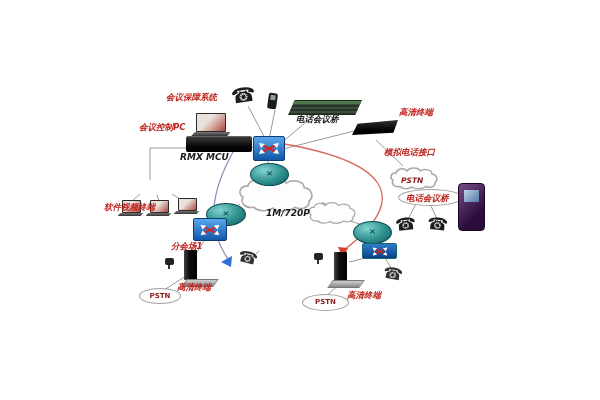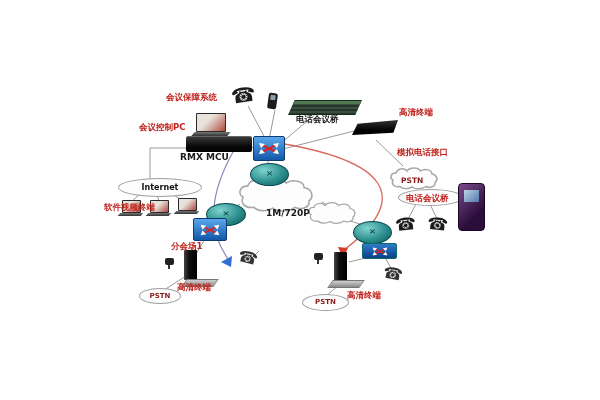--- a/index.html
+++ b/index.html
@@ -1,20 +1,20 @@
 <!DOCTYPE html>
 <html><head>
 <meta charset="utf-8">
 <style>
   html,body{margin:0;padding:0;background:#fff;}
   .stage{position:relative;width:600px;height:400px;background:#ffffff;overflow:hidden;
          font-family:"DejaVu Sans",sans-serif;}
   .wires{position:absolute;left:0;top:0;z-index:1;}
   .node{position:absolute;z-index:3;}
-  .lbl{position:absolute;z-index:5;font-weight:bold;font-size:8.5px;color:#c0231d;white-space:nowrap;line-height:1;}
+  .lbl{position:absolute;z-index:5;font-weight:bold;font-size:8.5px;color:#c0231d;white-space:nowrap;line-height:1;font-style:italic;}
   .lbl.dark{color:#1a1a1a;}
   .lbl.tiny{font-size:7.5px;}
   
   .disc{position:absolute;z-index:2;background:#fdfdfd;border:1px solid #9f9f9f;border-radius:50%;
         display:flex;align-items:center;justify-content:center;}
   .disc span{font-weight:bold;line-height:1;}
   
   .mcu-box{width:66px;height:15px;background:linear-gradient(180deg,#3a3a3a,#0a0a0a 60%,#000);
            border-radius:2px;border-top:1px solid #666;}
   .rec-server{width:72px;height:13px;border:1px solid #15301a;
@@ -102,23 +102,20 @@
     <path d="M22,40 C10,42 4,34 8,27 C1,24 3,12 14,13 C16,4 30,2 36,9 C42,1 58,1 63,9 C72,3 86,7 86,15 C96,16 99,27 92,32 C94,40 82,44 74,40 C66,46 52,46 46,41 C38,46 26,45 22,40 Z" fill="#fdfdfd" stroke="#a8a8a8" stroke-width="2"></path>
   </svg>
   <svg class="cloud" style="left:302px;top:201px;" width="60" height="23" viewBox="0 0 100 46">
     <path d="M22,40 C10,42 4,34 8,27 C1,24 3,12 14,13 C16,4 30,2 36,9 C42,1 58,1 63,9 C72,3 86,7 86,15 C96,16 99,27 92,32 C94,40 82,44 74,40 C66,46 52,46 46,41 C38,46 26,45 22,40 Z" fill="#fdfdfd" stroke="#a8a8a8" stroke-width="2.5"></path>
   </svg>
   <svg class="cloud" style="left:389px;top:162px;" width="50" height="32" viewBox="0 0 100 46">
     <path d="M22,40 C10,42 4,34 8,27 C1,24 3,12 14,13 C16,4 30,2 36,9 C42,1 58,1 63,9 C72,3 86,7 86,15 C96,16 99,27 92,32 C94,40 82,44 74,40 C66,46 52,46 46,41 C38,46 26,45 22,40 Z" fill="#fdfdfd" stroke="#a8a8a8" stroke-width="3"></path>
   </svg>
   <div class="lbl tiny" style="left:401px;top:177px;color:#8b1a1a;">PSTN</div>
 
-  <div class="disc" style="left:118px;top:178px;width:82px;height:17px;">
-    <span style="font-size:8px;color:#111;">Internet</span>
-  </div>
   <div class="disc" style="left:398px;top:189px;width:63px;height:15px;"></div>
   <div class="lbl" style="left:406px;top:194px;text-align:center;">电话会议桥</div>
   <div class="disc" style="left:139px;top:288px;width:40px;height:14px;">
     <span style="font-size:7px;color:#8b1a1a;">PSTN</span>
   </div>
   <div class="disc" style="left:302px;top:294px;width:45px;height:15px;">
     <span style="font-size:7px;color:#8b1a1a;">PSTN</span>
   </div>
 
   <div class="phone" style="left:231px;top:85px;font-size:20px;transform:rotate(-8deg);">☎</div>
@@ -153,21 +150,21 @@
         </g>
     </svg>
   </div>
 
   <div class="node crouter" style="left:250px;top:163px;width:37px;height:21px;">
       <span>✕</span>
     </div>
 
   <div class="node settop" style="left:352px;top:120px;"></div>
   <div class="lbl" style="left:399px;top:108px;">高清终端</div>
-  <div class="lbl" style="left:397px;top:148px;text-align:center;">模拟电话接口</div>
+  <div class="lbl" style="left:384px;top:148px;text-align:center;">模拟电话接口</div>
 
   <div class="phone" style="left:395px;top:216px;font-size:17px;transform:rotate(-6deg);">☎</div>
   <div class="phone" style="left:427px;top:216px;font-size:17px;transform:rotate(6deg);">☎</div>
   <div class="node bigmobile" style="left:458px;top:183px;"></div>
 
   <div class="laptop" style="left:122px;top:200px;">
     <div class="scr">
         <i></i>
       </div>
       <div class="base"></div>

